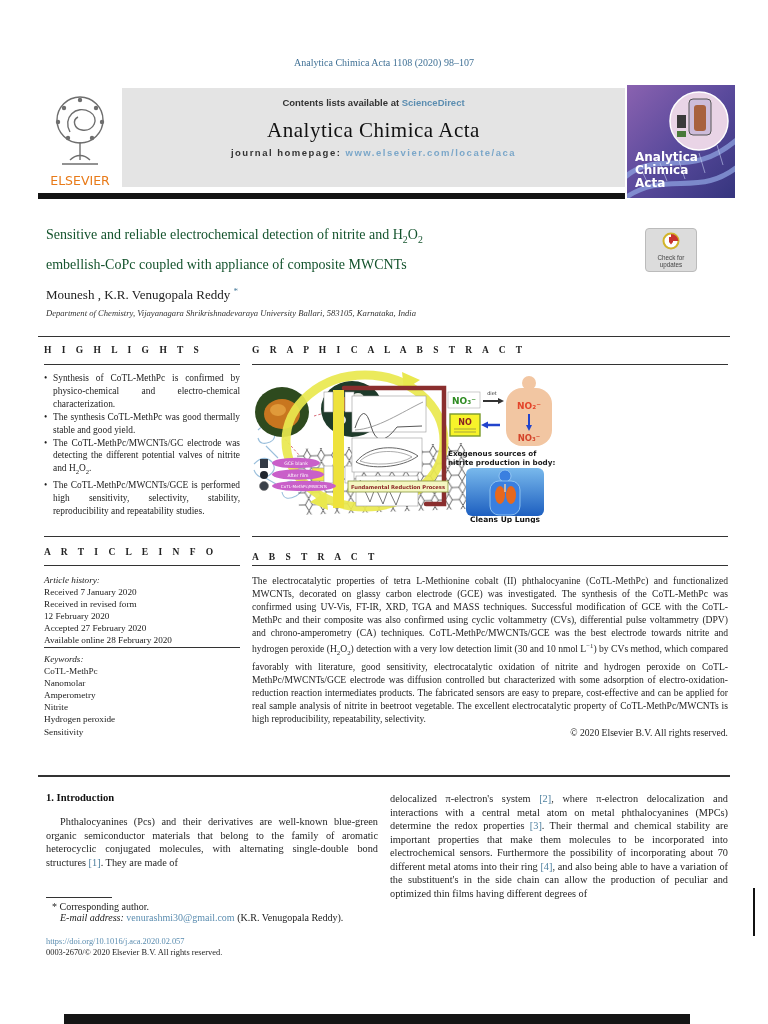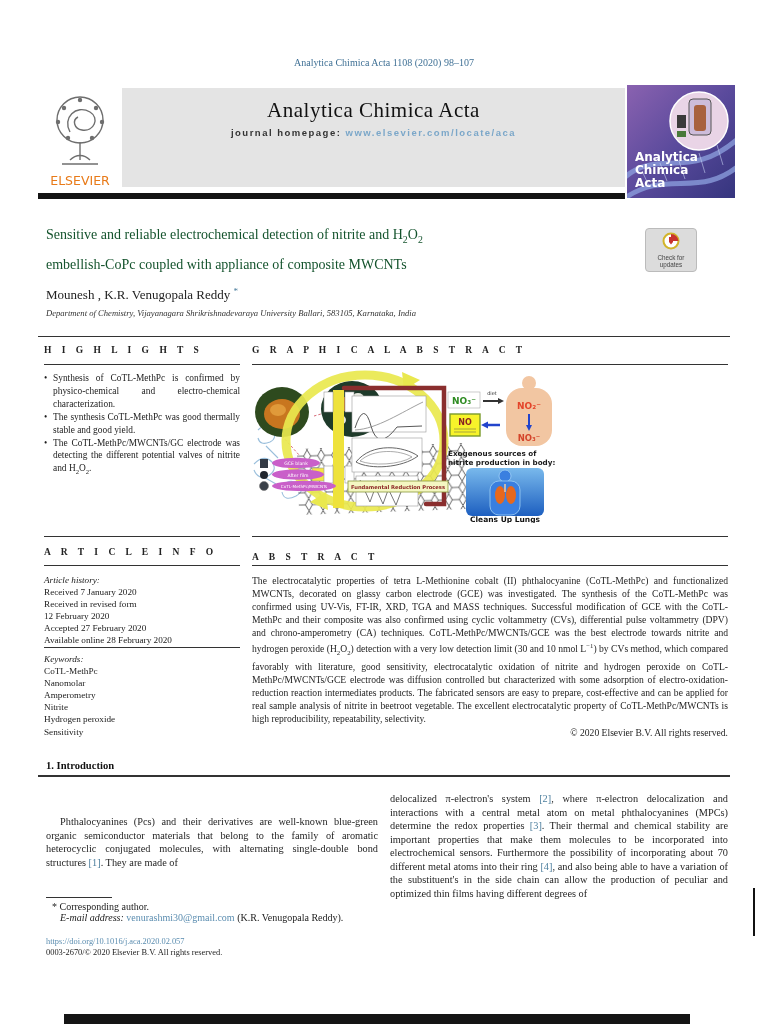--- a/index.html
+++ b/index.html
@@ -73,20 +73,21 @@
         <circle cx="64" cy="32" r="2.2"></circle>
           <circle cx="20" cy="32" r="2.2"></circle>
           <circle cx="30" cy="48" r="2.2"></circle>
         <circle cx="54" cy="48" r="2.2"></circle>
       </g>
       <text x="42" y="95" text-anchor="middle" font-size="12.5" font-family="Liberation Serif,serif" fill="#e87a18">ELSEVIER</text>
     </svg>
   </div>
 
   <div class="abs mast">
+    <div class="contents"><span>Contents lists available at </span><span class="sd">ScienceDirect</span></div>
     <div class="jname">Analytica Chimica Acta</div>
     <div class="home"><span>journal homepage: </span><span class="url">www.elsevier.com/locate/aca</span></div>
   </div>
   <div class="abs blackbar"></div>
 
   <div class="abs cover">
     <svg width="108" height="113" viewBox="0 0 108 113">
       <defs>
         <linearGradient id="covgrad" x1="0" y1="0" x2="1" y2="1">
           <stop offset="0" stop-color="#8a62b0"></stop>
@@ -136,20 +137,21 @@
   <div class="abs affil">Department of Chemistry, Vijayanagara Shrikrishnadevaraya University Ballari, 583105, Karnataka, India</div>
 
   <div class="abs rule" style="top:336px;left:38px;width:692px;height:1px"></div>
 
   <div class="abs sech leftcol" style="top:345px">H I G H L I G H T S</div>
   <div class="abs rule leftcol" style="top:364px;height:1.4px"></div>
   <ul class="abs hl-list leftcol" style="top:372px">
       <li>Synthesis of CoTL-MethPc is confirmed by physico-chemical and electro-chemical characterization.</li>
       <li>The synthesis CoTL-MethPc was good thermally stable and good yield.</li>
       <li>The CoTL-MethPc/MWCNTs/GC electrode was detecting the different potential valves of nitrite and H<sub>2</sub>O<sub>2</sub>.</li>
+      <li>The CoTL-MethPc/MWCNTs/GCE is performed high sensitivity, selectivity, stability, reproducibility and repeatability studies.</li>
     </ul>
 
   <div class="abs sech rightcol" style="top:345px">G R A P H I C A L   A B S T R A C T</div>
   <div class="abs rule rightcol" style="top:364px;height:1.4px"></div>
   <div class="abs rightcol" style="top:368px;height:155px">
     <svg width="476" height="155" viewBox="0 0 476 155">
       <defs>
         <pattern id="hex" width="14" height="12.2" patternUnits="userSpaceOnUse">
           <path d="M3.5 0 L10.5 0 L14 6.1 L10.5 12.2 L3.5 12.2 L0 6.1 Z" fill="none" stroke="#2a2a2a" stroke-width="0.8"></path>
         </pattern>
@@ -293,21 +295,21 @@
 
   <div class="abs sech rightcol" style="top:552px">A B S T R A C T</div>
   <div class="abs rule rightcol" style="top:565px;height:1.4px"></div>
   <div class="abs abstract rightcol" style="top:574px">
     <div>The electrocatalytic properties of tetra L-Methionine cobalt (II) phthalocyanine (CoTL-MethPc) and functionalized MWCNTs, decorated on glassy carbon electrode (GCE) was investigated. The synthesis of the CoTL-MethPc was confirmed using UV-Vis, FT-IR, XRD, TGA and MASS techniques. Successful modification of GCE with the CoTL-MethPc and their composite was also confirmed using cyclic voltammetry (CVs), differential pulse voltammetry (DPV) and chrono-amperometry (CA) techniques. CoTL-MethPc/MWCNTs/GCE was the best electrode towards nitrite and hydrogen peroxide (H<sub>2</sub>O<sub>2</sub>) detection with a very low detection limit (30 and 10 nmol L<sup>−1</sup>) by CVs method, which compared favorably with literature, good sensitivity, electrocatalytic oxidation of nitrite and hydrogen peroxide on CoTL-MethPc/MWCNTs/GCE electrode was diffusion controlled but characterized with some adsorption of electro-oxidation-reduction reaction intermediates products. The fabricated sensors are easy to prepare, cost-effective and can be applied for real sample analysis of nitrite in beetroot vegetable. The excellent electrocatalytic property of CoTL-MethPc/MWCNTs is high reproducibility, repeatability, selectivity.</div>
     <div class="copyright">© 2020 Elsevier B.V. All rights reserved.</div>
   </div>
 
   <div class="abs rule" style="top:775px;left:38px;width:692px;height:1.5px"></div>
 
-  <div class="abs intro-h" style="top:760px;left:46px">1. Introduction</div>
+  <div class="abs intro-h" style="top:792px;left:46px">1. Introduction</div>
   <div class="abs bodytxt indent" style="top:815px;left:46px;width:332px">Phthalocyanines (Pcs) and their derivatives are well-known blue-green organic semiconductor materials that belong to the family of aromatic heterocyclic conjugated molecules, with alternating single-double bond structures <span class="ref">[1]</span>. They are made of</div>
   <div class="abs bodytxt" style="top:792px;left:390px;width:338px">delocalized π-electron's system <span class="ref">[2]</span>, where π-electron delocalization and interactions with a central metal atom on metal phthalocyanines (MPCs) determine the redox properties <span class="ref">[3]</span>. Their thermal and chemical stability are important properties that make them molecules to be incorporated into electrochemical sensors. Furthermore the possibility of incorporating about 70 different metal atoms into their ring <span class="ref">[4]</span>, and also being able to have a variation of the substituent's in the side chain can allow the production of peculiar and optimized thin films having different degrees of</div>
 
   <div class="abs rule" style="top:897px;left:46px;width:66px;height:1px"></div>
   <div class="abs footnote" style="top:902px;left:52px;width:326px">
     <div>* Corresponding author.</div>
     <div style="padding-left:8px"><em>E-mail address:</em> <span class="lnk">venurashmi30@gmail.com</span> (K.R. Venugopala Reddy).</div>
   </div>
 
   <div class="abs footer" style="top:936px;left:46px;width:400px">

